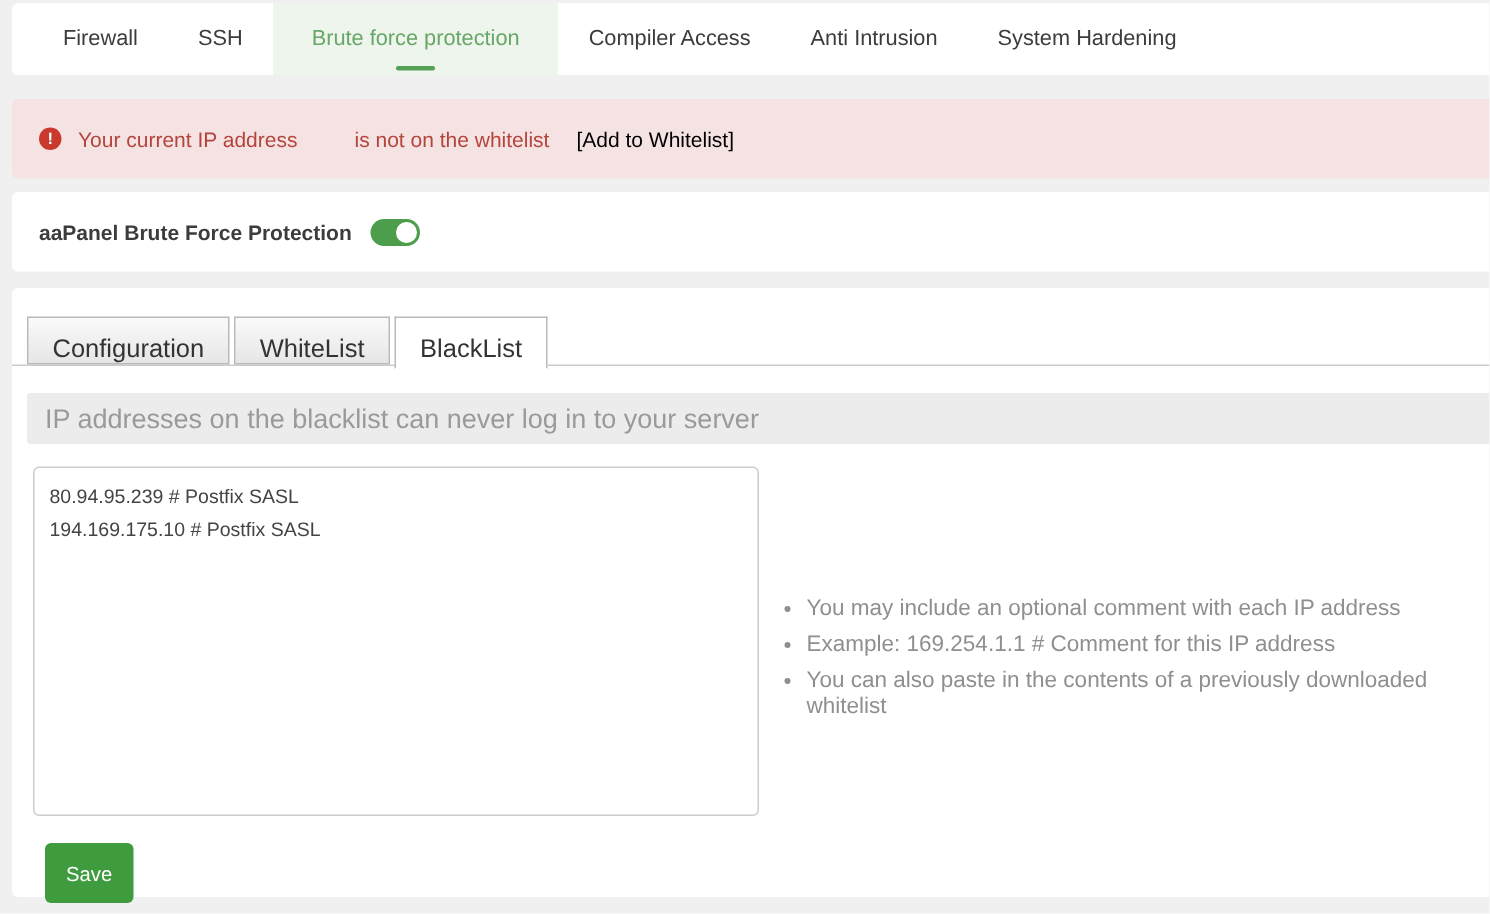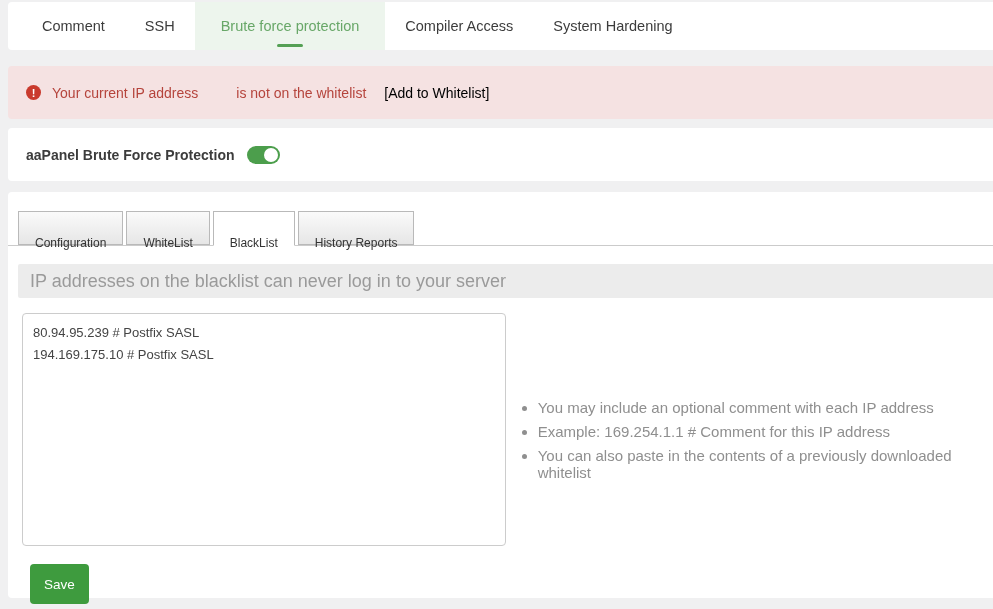--- a/index.html
+++ b/index.html
@@ -116,25 +116,25 @@
   }
   .subtabs {
     display:flex;
     align-items:flex-start;
     padding-left:10px;
     border-bottom:1px solid #cbcbcb;
   }
   .subtab {
     height:32px;
     line-height:30px;
-    padding:16px 16px;
+    padding:6px 16px;
     margin-right:3px;
     border:1px solid #b9b9b9;
     background:linear-gradient(#fafafa,#e6e6e6);
-    font-size:12px;
+    font-size:17px;
     color:#333;
     cursor:pointer;
     white-space:nowrap;
   }
   .subtab.active {
     height:35px;
     margin-bottom:-3px;
     background:#fff;
     border-bottom:1px solid #fff;
     position:relative;
@@ -194,24 +194,25 @@
     color:#fff;
     font-size:13.5px;
     font-family:"Liberation Sans", sans-serif;
     cursor:pointer;
   }
 </style>
 </head>
 <body>
 
 <div class="card topbar">
-  <div class="toptab">Comment</div>
+  <div class="toptab">Firewall</div>
   <div class="toptab">SSH</div>
   <div class="toptab active">Brute force protection</div>
   <div class="toptab">Compiler Access</div>
+  <div class="toptab">Anti Intrusion</div>
   <div class="toptab">System Hardening</div>
 </div>
 
 <div class="card banner">
   <span class="warn-icon">!</span>
   <span>Your current IP address</span>
   <span class="ip-gap"></span>
   <span>is not on the whitelist</span>
   <a class="wl-link">[Add to Whitelist]</a>
 </div>
@@ -222,21 +223,20 @@
     <span class="knob"></span>
   </span>
 </div>
 
 <div class="card main-card">
 
   <div class="subtabs">
     <div class="subtab">Configuration</div>
     <div class="subtab">WhiteList</div>
     <div class="subtab active">BlackList</div>
-    <div class="subtab">History Reports</div>
   </div>
 
   <div class="info-bar">IP addresses on the blacklist can never log in to your server</div>
 
   <div class="content-row">
     <textarea class="ip-textarea" spellcheck="false" style="">80.94.95.239 # Postfix SASL
 194.169.175.10 # Postfix SASL</textarea>
     <ul class="tips">
       <li>You may include an optional comment with each IP address</li>
       <li>Example: 169.254.1.1 # Comment for this IP address</li>

